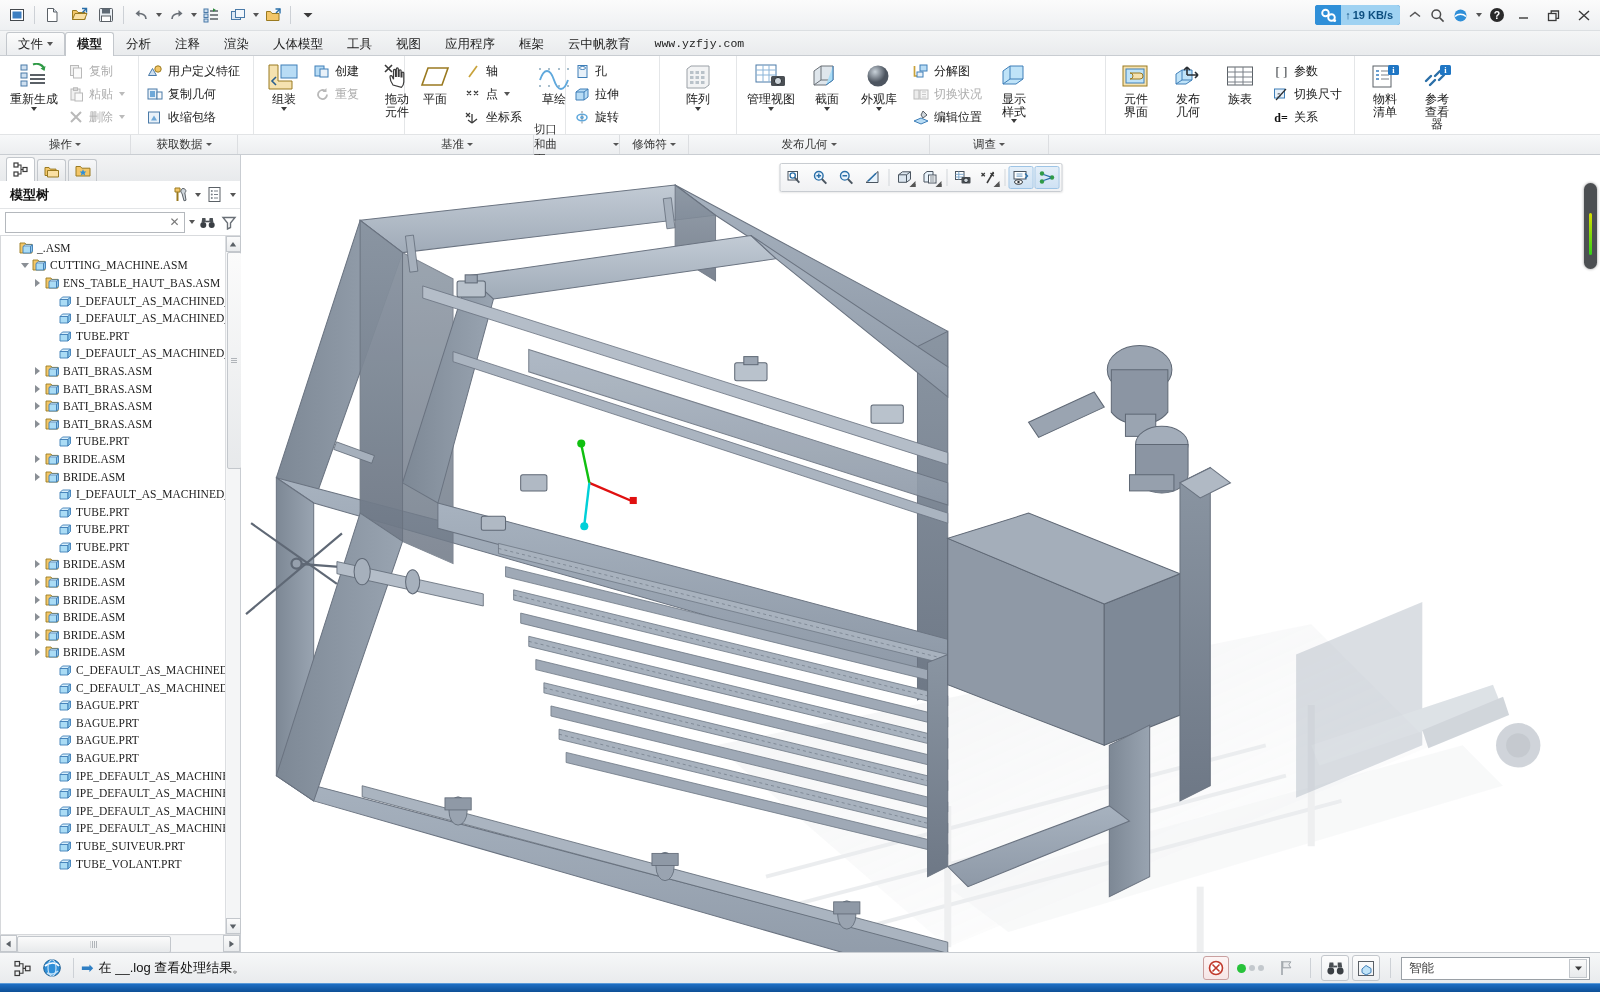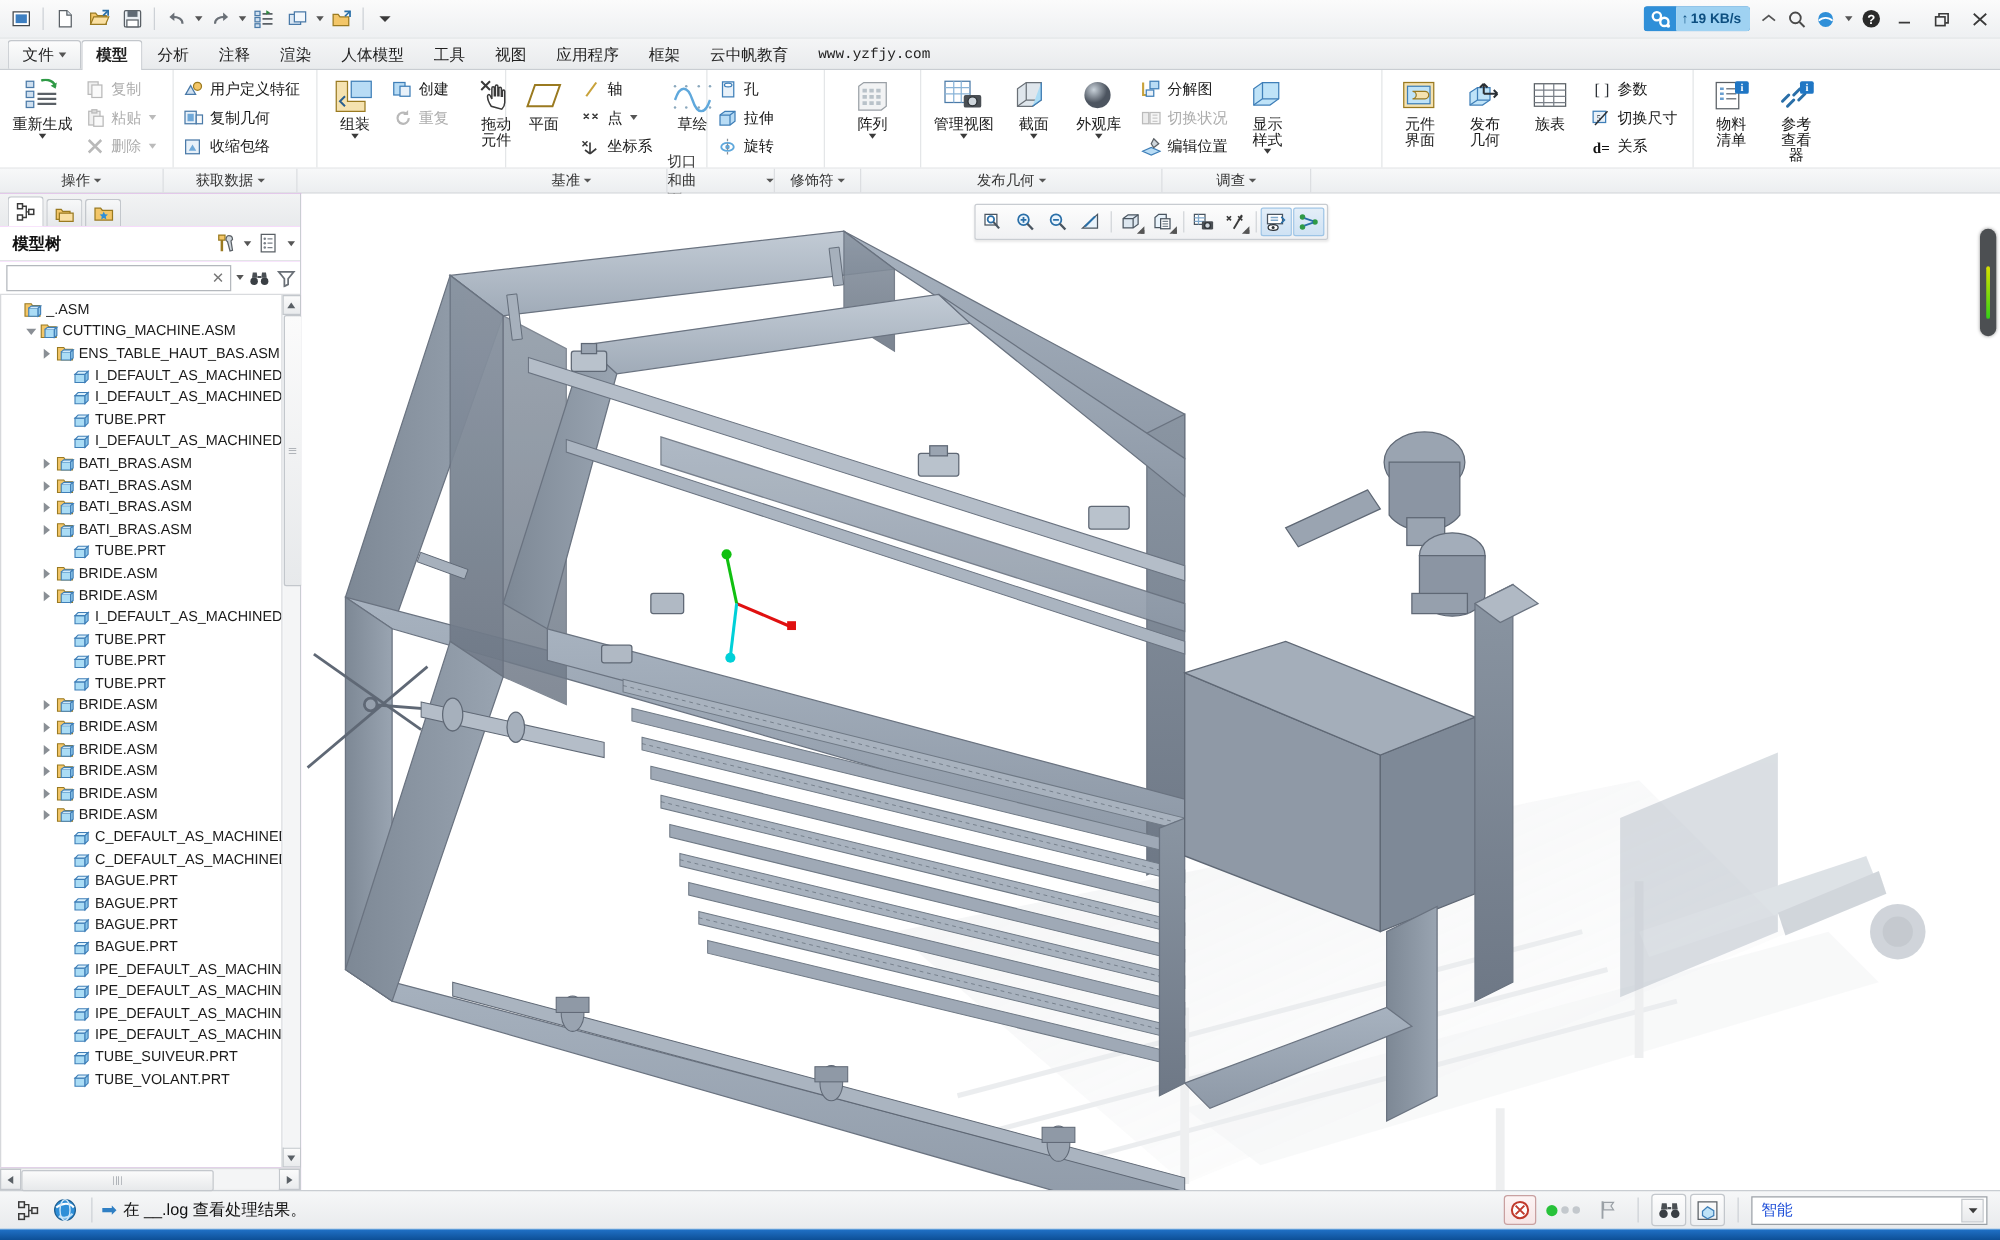--- a/index.html
+++ b/index.html
@@ -70,21 +70,21 @@
            border-bottom:1px solid #c9cdd2;}
   .glab{display:flex;align-items:center;justify-content:center;gap:3px;font-size:11.5px;color:#333;
         border-right:1px solid #dcdee1;cursor:default;}
   .glab .dc{width:0;height:0;border-left:3px solid transparent;border-right:3px solid transparent;
             border-top:3.5px solid #555;}
 
   
   .main{flex:1;display:flex;min-height:0;background:#fff;position:relative;}
 
   
-  .tree{width:240px;display:flex;flex-direction:column;background:#d946ef;
+  .tree{width:240px;display:flex;flex-direction:column;background:#f0abfc;
         border-right:1px solid #c9cdd2;}
   .treetabs{height:26px;display:flex;align-items:flex-end;gap:2px;padding-left:6px;
             background:linear-gradient(#f2f3f4,#e8eaec);}
   .ttab{width:27px;height:21px;display:flex;align-items:center;justify-content:center;
         border:1px solid #c3c7cc;border-bottom:none;border-radius:3px 3px 0 0;
         background:linear-gradient(#f7f8f9,#e6e8ea);cursor:default;}
   .ttab.active{background:#fff;height:23px;}
   .treehead{height:27px;display:flex;align-items:center;padding:0 4px 0 10px;background:#fff;
             border-bottom:1px solid #e3e5e7;}
   .treehead .t{font-size:13px;font-weight:bold;color:#111;}
@@ -105,21 +105,21 @@
   .treebodywrap{flex:1;display:flex;min-height:0;background:#fff;border-left:1px solid #d6d8db;}
   .treebody{flex:1;overflow:hidden;padding-top:3px;position:relative;}
   .tnode{display:flex;align-items:center;height:17.6px;padding-left:4px;white-space:nowrap;cursor:default;}
   .tw{flex:none;}
   .arrow{width:13px;height:17px;display:flex;align-items:center;justify-content:center;flex:none;}
   .arrow i{width:0;height:0;border-top:4px solid transparent;border-bottom:4px solid transparent;
            border-left:5.5px solid #8a8f95;display:block;}
   .arrow.open i{border-left:4px solid transparent;border-right:4px solid transparent;
                 border-top:5.5px solid #8a8f95;border-bottom:none;}
   .ticon{width:17px;height:17px;flex:none;display:flex;align-items:center;justify-content:center;}
-  .tlabel{font-family:Liberation Sans, sans-serif;font-size:11.5px;color:#1c1c1c;
+  .tlabel{font-family:Liberation Serif, serif;font-size:11.5px;color:#1c1c1c;
           margin-left:2px;letter-spacing:0px;}
   .vscroll{width:14px;background:#f6f7f8;border-left:1px solid #dcdee1;display:flex;
            flex-direction:column;align-items:center;}
   .vsbtn{width:13px;height:14px;display:flex;align-items:center;justify-content:center;
          background:linear-gradient(#fbfbfb,#e9ebed);border:1px solid #c3c7cc;cursor:default;}
   .vstrack{flex:1;width:13px;position:relative;background:#f4f5f6;}
   .vsthumb{position:absolute;left:0;width:13px;background:linear-gradient(#fbfbfb,#e7e9eb);
            border:1px solid #c3c7cc;border-radius:2px;}
   .vsthumb .grip{position:absolute;left:3px;top:50%;transform:translateY(-50%);width:6px;height:6px;
                  background:repeating-linear-gradient(#b0b4b9 0 1px,transparent 1px 2px);}
@@ -159,21 +159,21 @@
   .sbtn{width:26px;height:24px;display:flex;align-items:center;justify-content:center;
         border:1px solid transparent;border-radius:3px;cursor:default;}
   .ssep{width:1px;height:20px;background:#cdd1d6;margin:0 7px;}
   .smsg{display:flex;align-items:center;gap:5px;font-size:13px;color:#111;}
   .sright{margin-left:auto;display:flex;align-items:center;gap:3px;padding-right:10px;}
   .errbtn{width:24px;height:22px;display:flex;align-items:center;justify-content:center;
           border:1px solid #c9a0a0;border-radius:3px;background:linear-gradient(#fdf4f4,#f6e6e6);}
   .dots{display:flex;align-items:center;gap:3px;padding:0 5px;}
   .dot{width:9px;height:9px;border-radius:50%;}
   .selbox{width:178px;height:21px;border:1px solid #9aa0a6;background:#fff;display:flex;
-          align-items:center;padding:0 2px 0 7px;font-size:12.5px;color:#1d4ed8;}
+          align-items:center;padding:0 2px 0 7px;font-size:12.5px;color:#404040;}
   .selbox .ar{margin-left:auto;width:16px;height:17px;background:linear-gradient(#fafafa,#e8eaec);
               border:1px solid #c3c7cc;display:flex;align-items:center;justify-content:center;}
 
   .taskbar{height:8px;background:linear-gradient(#1f6fc4,#0d4f96);border-top:1px solid #5b9ad8;}
 </style>
 </head>
 <body>
 
 <div class="app">
 

